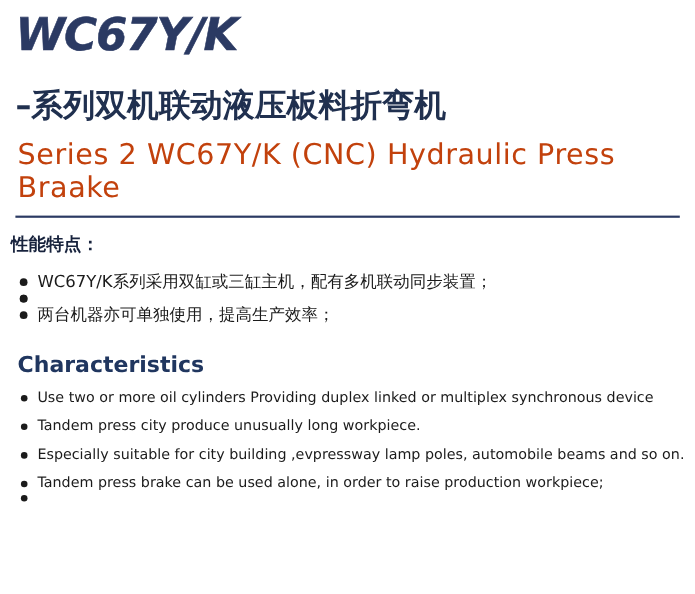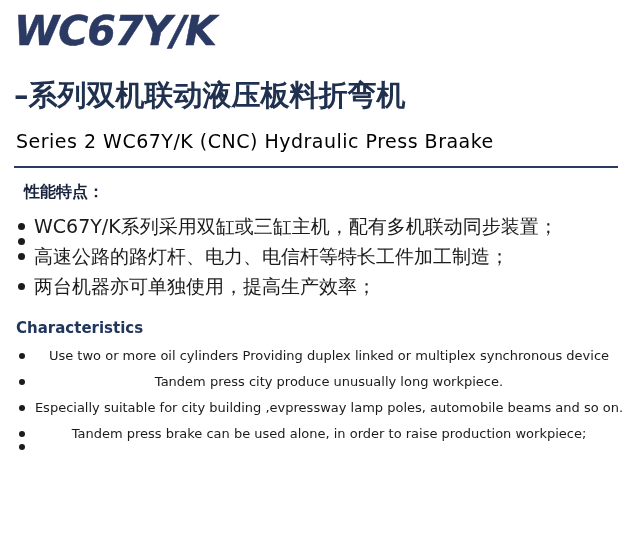--- a/index.html
+++ b/index.html
@@ -35,69 +35,68 @@
     font-family: "DejaVu Sans", sans-serif;
     font-weight: bold;
     font-size: 29px;
     line-height: 38px;
     color: #20304f;
     margin: 4px 0 12px 6px;
     letter-spacing: 0px;
   }
   .title-en {
     font-family: "DejaVu Sans", sans-serif;
-    font-size: 19px;
+    font-size: 26px;
     line-height: 30px;
-    color: #000000;
+    color: #c2410c;
     margin: 8px 0 0 8px;
     letter-spacing: 0.5px;
   }
   .rule {
     height: 2px;
     background: #2b3a63;
     margin: 10px 6px 0 6px;
   }
   .section-heading-cn {
     font-family: "DejaVu Sans", sans-serif;
     font-weight: bold;
     font-size: 16px;
     color: #17223c;
-    margin: 14px 0 0 16px;
+    margin: 14px 0 0 2px;
   }
   .section-heading-en {
     font-family: "DejaVu Sans", sans-serif;
     font-weight: bold;
-    font-size: 15px;
+    font-size: 20px;
     color: #20365f;
     margin: 18px 0 0 8px;
   }
   ul.bullets {
     list-style: none;
     margin: 0;
     padding: 0;
   }
   ul.bullets.cn { margin-top: 8px; }
   ul.bullets.en { margin-top: 6px; }
   ul.bullets li {
     position: relative;
     padding-left: 18px;
     margin: 0 0 0 8px;
     color: #1b1b1b;
   }
   ul.bullets.cn li {
     font-family: "DejaVu Sans", sans-serif;
-    font-size: 19px;
+    font-size: 15px;
     line-height: 30px;
     letter-spacing: 0px;
   }
   ul.bullets.en li {
     font-family: "DejaVu Sans", sans-serif;
     font-size: 13px;
     line-height: 26px;
-    text-align: center;
   }
   ul.bullets li .dot {
     position: absolute;
     left: 2px;
     top: 50%;
     width: 7px;
     height: 7px;
     margin-top: -3.5px;
     border-radius: 50%;
     background: #1b1b1b;
@@ -121,21 +120,21 @@
 
   <div class="title-en">Series 2 WC67Y/K (CNC) Hydraulic Press Braake</div>
 
   <div class="rule"></div>
 
   <div class="section-heading-cn">性能特点：</div>
 
   <ul class="bullets cn">
     <li><span class="dot"></span><span>WC67Y/K系列采用双缸或三缸主机，配有多机联动同步装置；</span></li>
     <li><span class="dot"></span></li>
-    <li><span class="dot"></span><span>高速公路的路灯杆、电力、电信杆等特长工件加工制造；</span></li>
+    <li><span class="dot"></span></li>
     <li><span class="dot"></span><span>两台机器亦可单独使用，提高生产效率；</span></li>
   </ul>
 
   <div class="section-heading-en">Characteristics</div>
 
   <ul class="bullets en">
     <li><span class="dot"></span><span>Use two or more oil cylinders Providing duplex linked or multiplex synchronous device</span></li>
     <li><span class="dot"></span><span>Tandem press city produce unusually long workpiece.</span></li>
     <li><span class="dot"></span><span>Especially suitable for city building ,evpressway lamp poles, automobile beams and so on.</span></li>
     <li><span class="dot"></span><span>Tandem press brake can be used alone, in order to raise production workpiece;</span></li>

